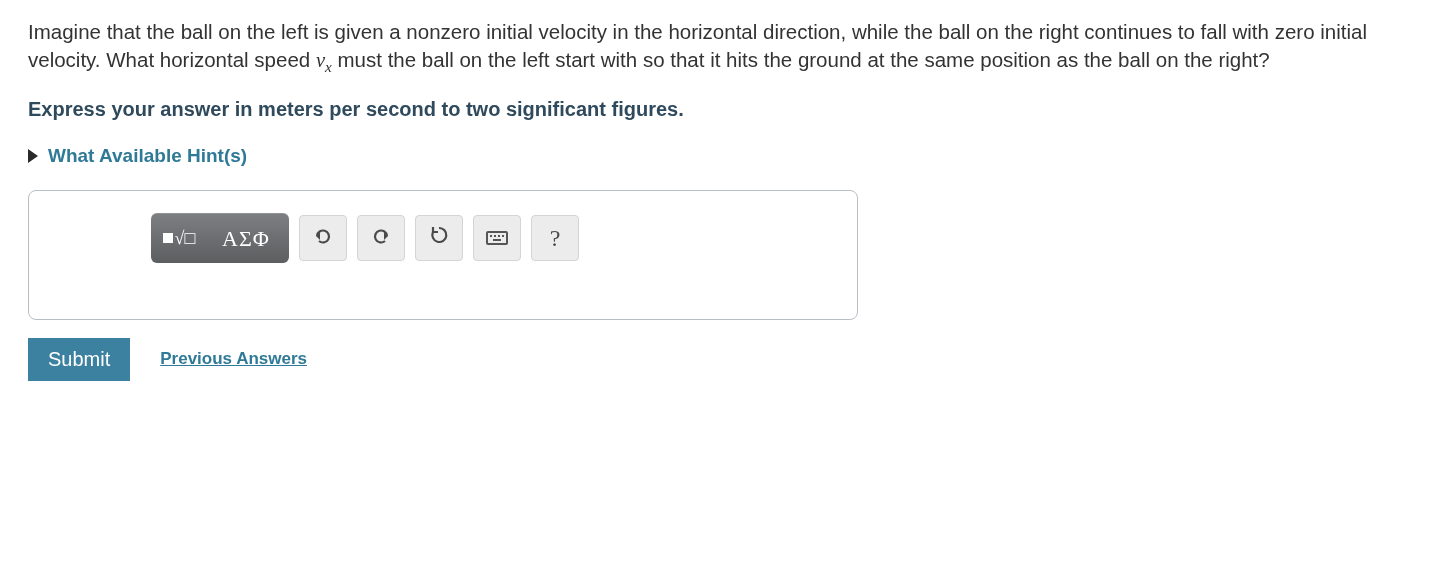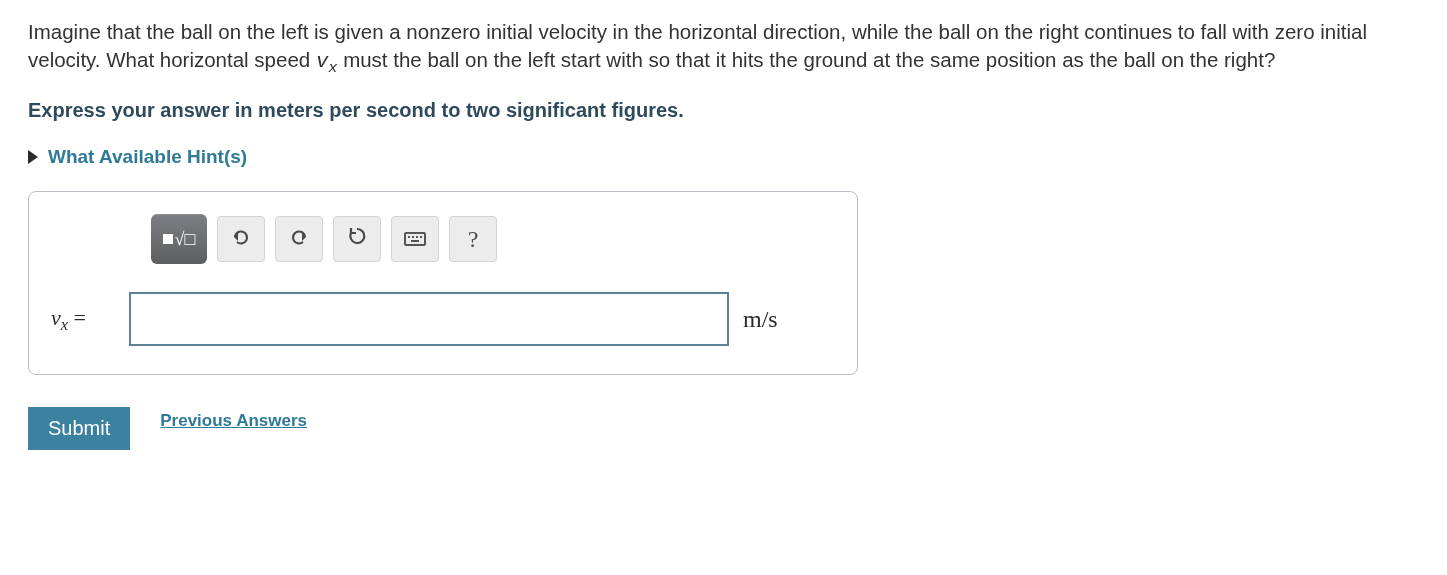--- a/index.html
+++ b/index.html
@@ -10,21 +10,21 @@
       font-size: 20px;
       line-height: 1.35;
       width: 1447px;
     }
     .question-text {
       font-size: 20.5px;
       color: #333;
       margin-bottom: 18px;
     }
     .question-text .var {
-      font-family: Liberation Mono, monospace;
+      font-family: Liberation Serif, serif;
       font-style: italic;
     }
     .question-text .var sub {
       font-style: italic;
       font-size: 0.75em;
     }
     .instruction {
       font-weight: bold;
       color: #2f4a5c;
       font-size: 20px;
@@ -121,21 +121,20 @@
       gap: 30px;
     }
     .submit-btn {
       background: #3d81a0;
       color: #fff;
       border: none;
       padding: 10px 20px;
       font-size: 20px;
       font-weight: normal;
       cursor: pointer;
-      margin-top: 14px;
     }
     .prev-answers {
       color: #2f7a96;
       font-weight: bold;
       font-size: 17px;
       text-decoration: underline;
       cursor: pointer;
     }
     
     .fmt-icon { display:inline-flex; align-items:center; gap:2px; }
@@ -175,20 +174,21 @@
 
 <div class="answer-panel">
   <div class="toolbar-row">
     <div class="tool-grp">
       <div class="tool-btn-dark">
         <span class="fmt-icon">
           <span class="sq"></span>
             <span class="radblock">√□</span>
         </span>
       </div>
+      <div class="tool-btn-dark wide">ΑΣΦ</div>
     </div>
     <div class="tool-btn-light">
       <span>
         <svg width="22" height="20" viewBox="0 0 22 20">
             <path d="M5 10 A6 6 0 1 1 7 15" fill="none" stroke="#4a4a4a" stroke-width="2.2"></path>
             <path d="M8 6 L4 10 L8 14" fill="#4a4a4a"></path>
           </svg>
       </span>
     </div>
     <div class="tool-btn-light">
@@ -206,27 +206,20 @@
             <path d="M5 3 L5 8 L10 8" fill="none" stroke="#4a4a4a" stroke-width="2.2"></path>
           </svg>
       </span>
     </div>
     <div class="tool-btn-light">
       <span class="kb-icon"></span>
     </div>
     <div class="tool-btn-light" style="font-family:'Times New Roman',serif;">?</div>
   </div>
 
-  <div class="input-row">
-    <span class="lhs-label">
-      <span>v</span><sub>x</sub><span style="font-style:normal;"> =</span>
-    </span>
-    <input class="answer-input" type="text" value="" style="">
-    <span class="unit-label">m/s</span>
-  </div>
 </div>
 
 <div class="action-row">
   <button class="submit-btn">Submit</button>
   <a class="prev-answers">Previous Answers</a>
 </div>
 
 
 
 

